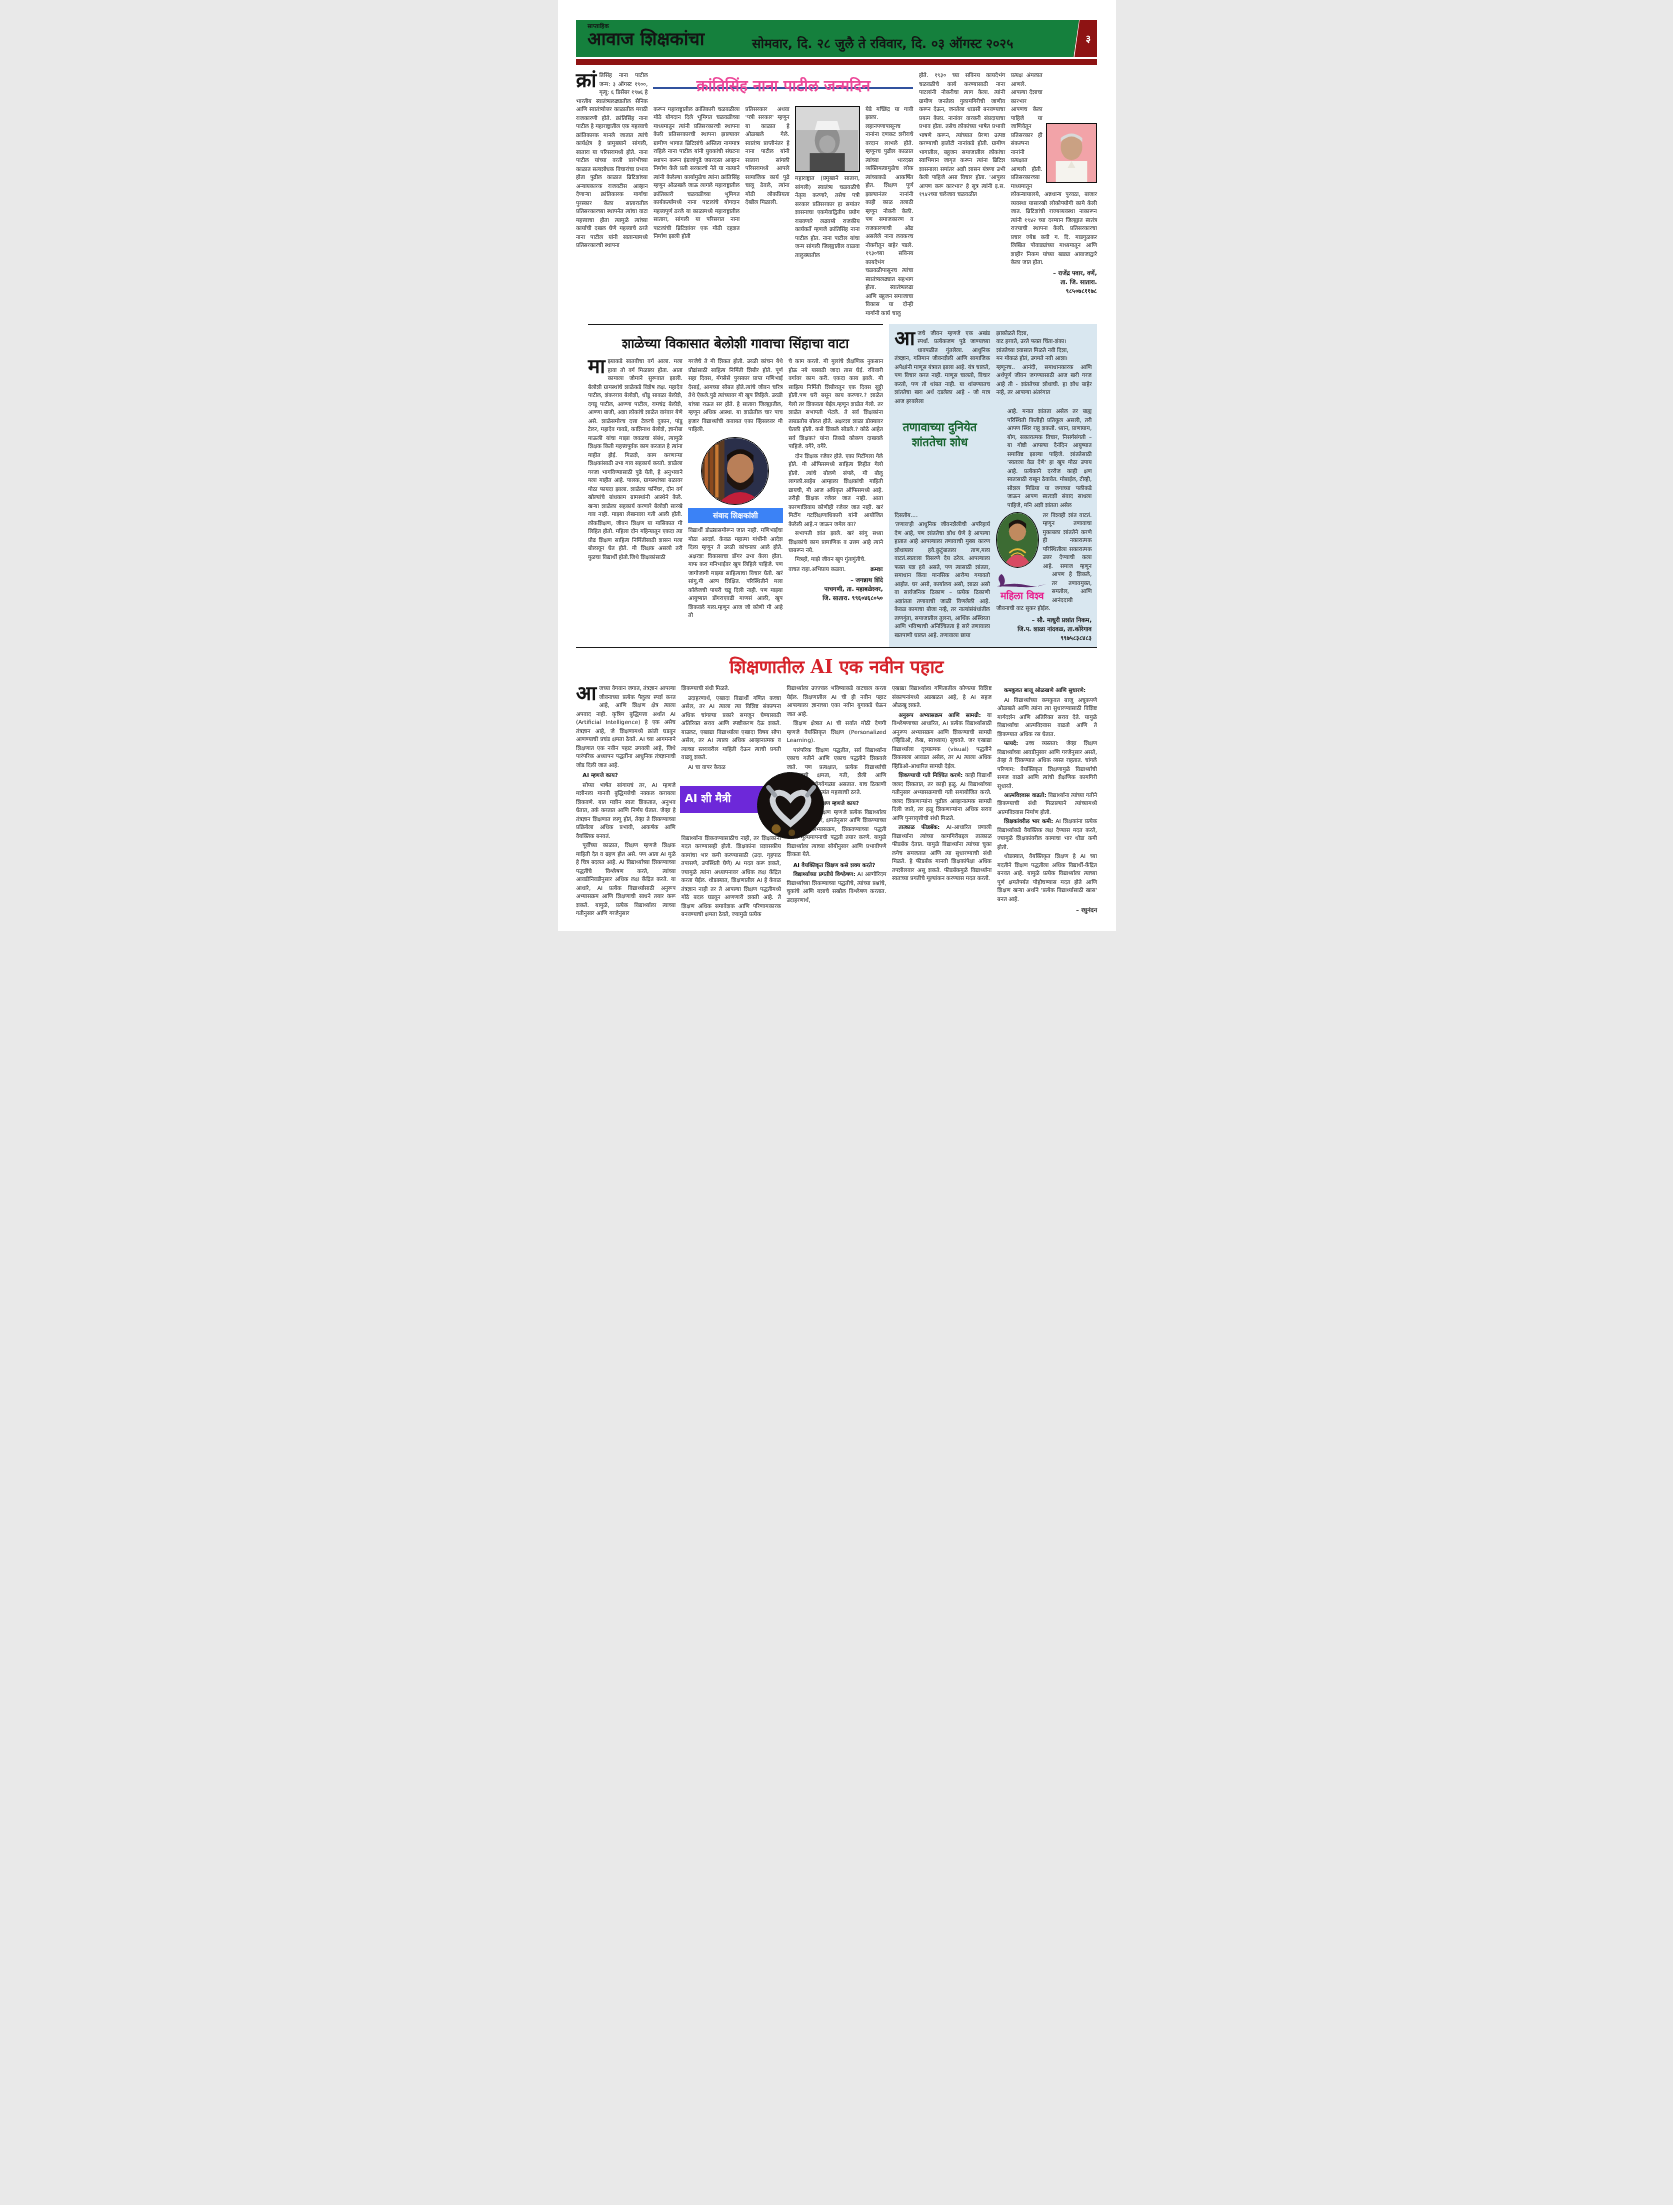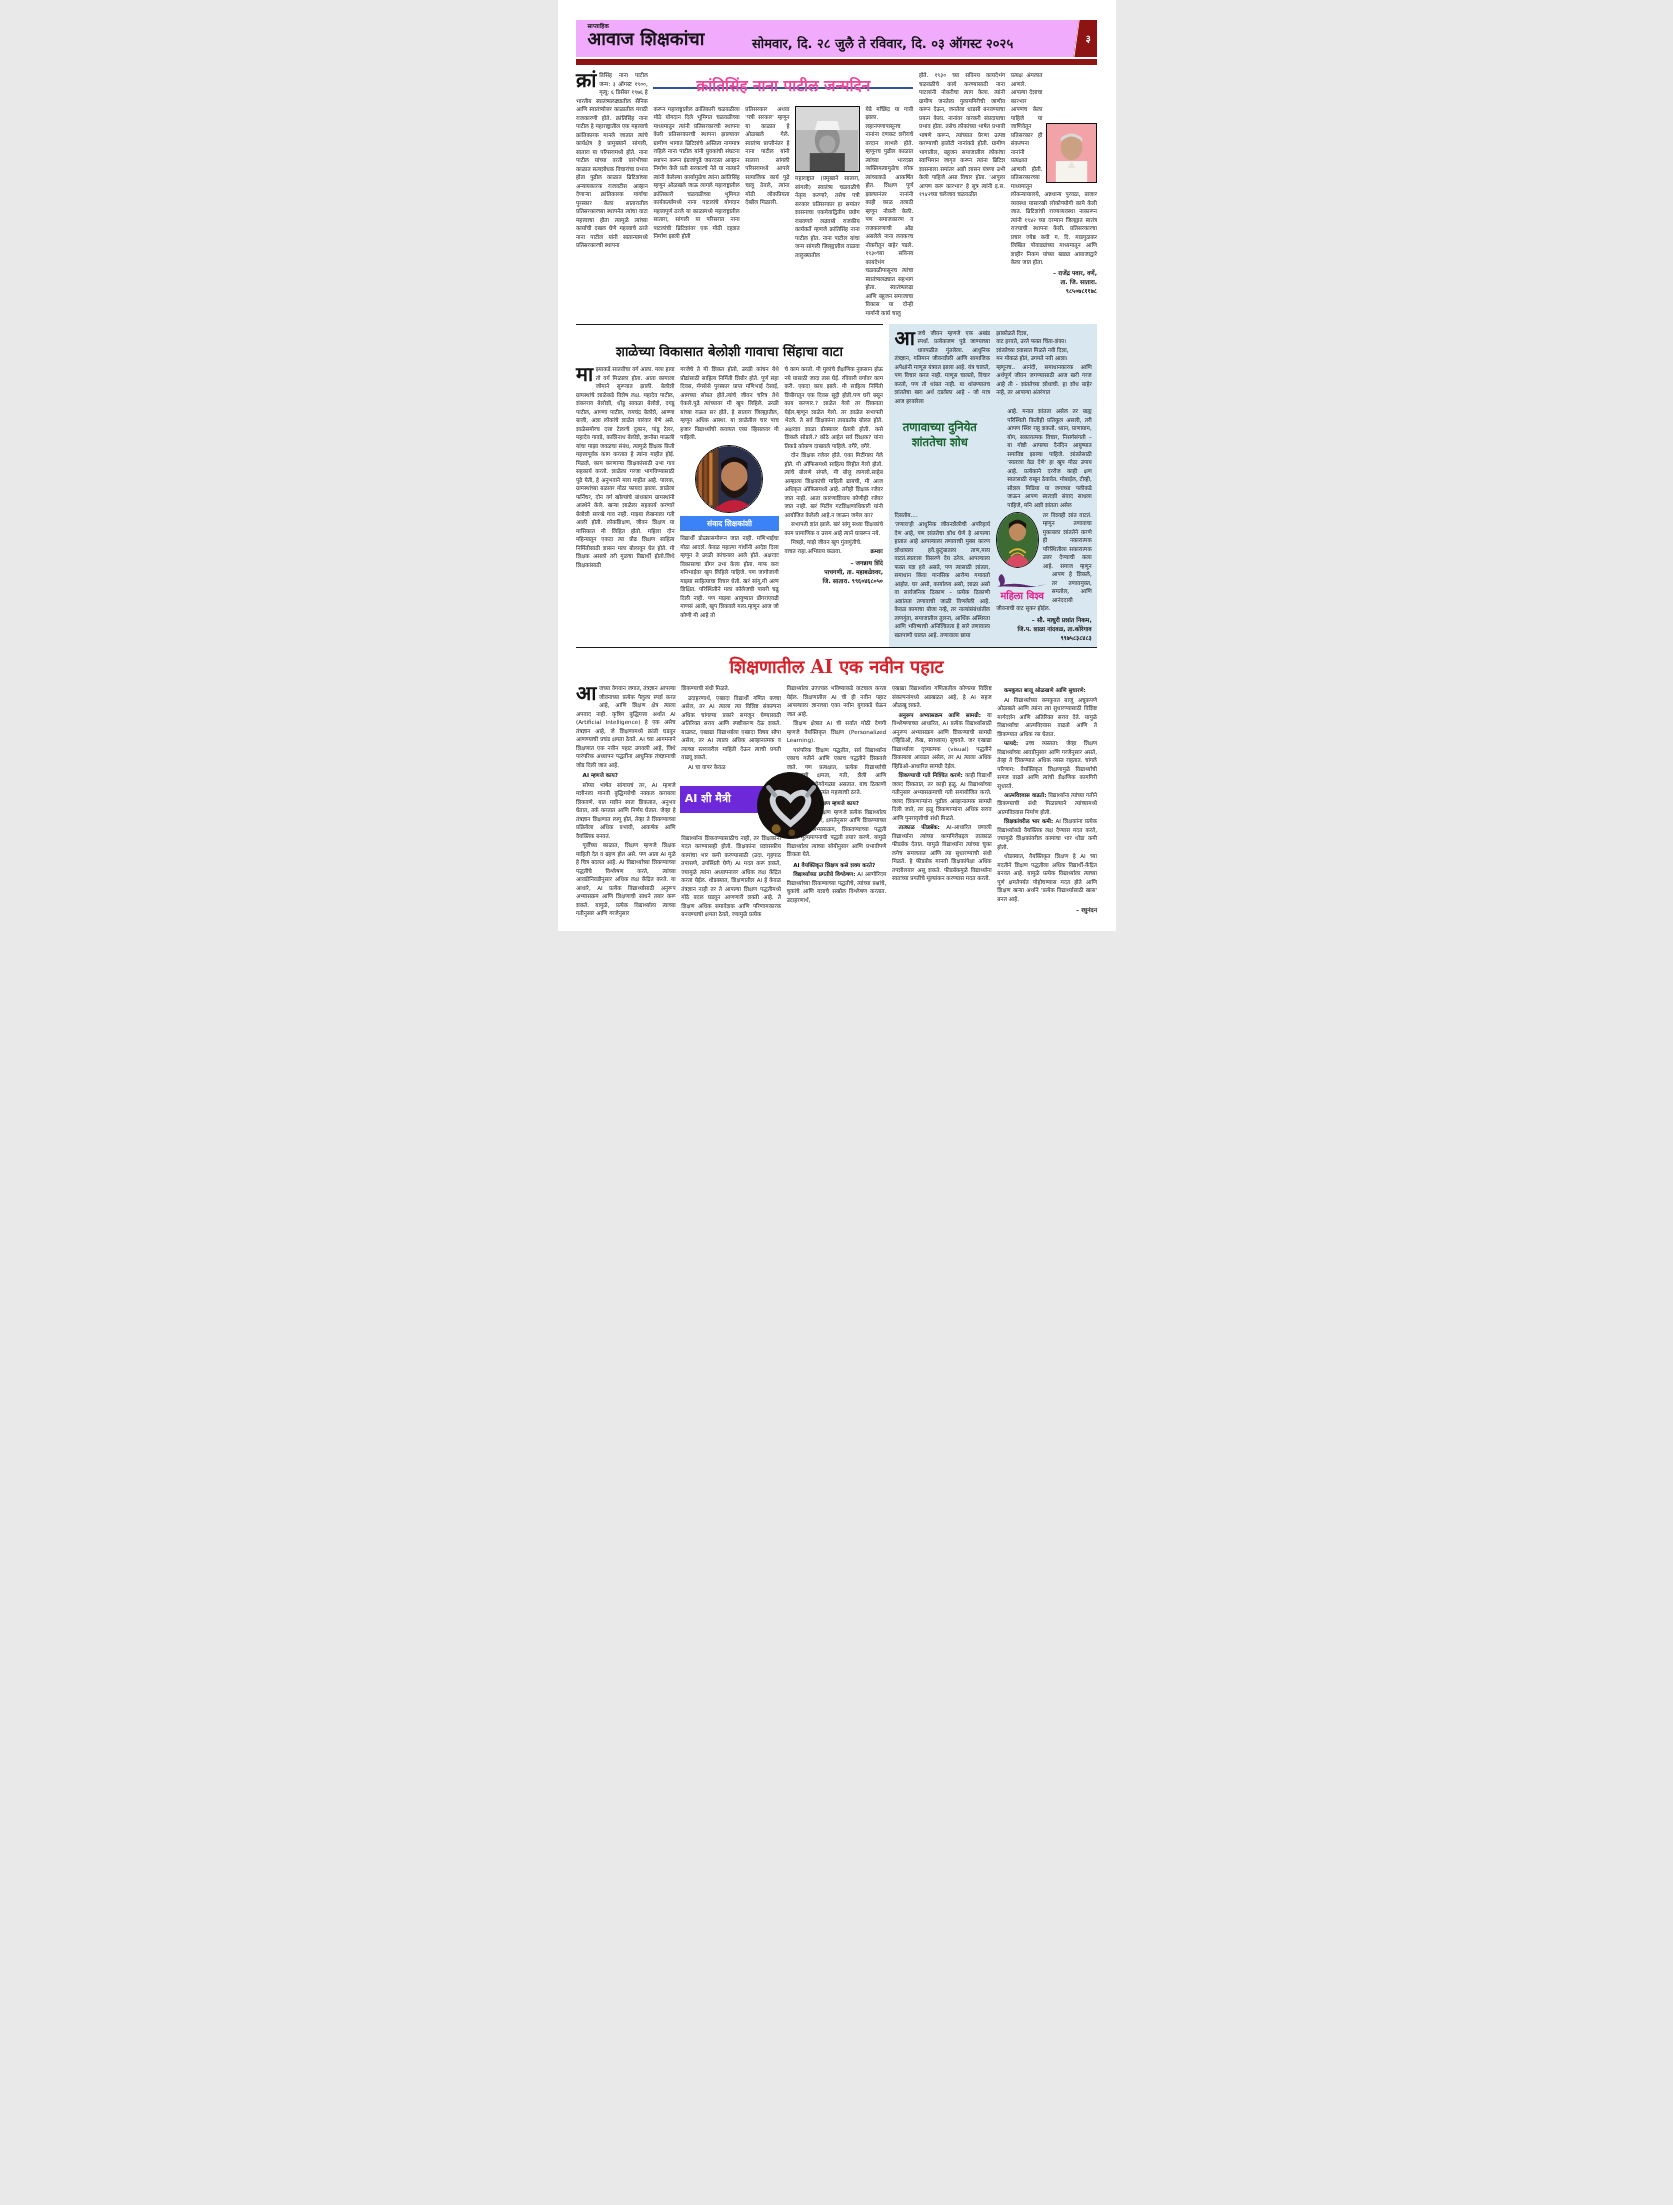--- a/index.html
+++ b/index.html
@@ -1,19 +1,19 @@
 <!DOCTYPE html>
 <html lang="mr" style="font-size:7px"><head>
 <meta charset="utf-8">
 <style>
   html,body{margin:0;padding:0;background:#e9e9e9;}
   .page{width:558px;margin:0 auto;background:#ffffff;padding:20px 18.5px 11.5px 18.5px;box-sizing:border-box;
         font-family:"DejaVu Sans",sans-serif;color:#141414;}
   
-  .masthead{position:relative;background:#f0abfc;height:37px;}
+  .masthead{position:relative;background:#15803d;height:37px;}
   .mast-left{position:absolute;left:11.5px;top:1.8px;}
   .weekly{font-size:5.7px;font-weight:bold;letter-spacing:0.2px;}
   .mast-title{font-size:18px;font-weight:800;line-height:1.02;font-family:"DejaVu Serif",serif;}
   .dateline{position:absolute;left:176px;top:14px;font-weight:bold;font-size:13px;}
   .pageno-box{position:absolute;right:0;top:0;width:25.6px;height:100%;background:#8e1313;
               clip-path:polygon(30% 0,100% 0,100% 100%,8% 100%);}
   .pageno-box::before{content:"";position:absolute;left:4.4px;top:0;bottom:0;width:1.3px;background:#fff;transform:skewX(-8deg);}
   .pageno{position:absolute;right:6.2px;top:11.5px;color:#fff;font-weight:800;font-size:9.7px;}
   .red-bar{height:5.7px;background:#8e1313;margin-top:2.2px;}
   
@@ -30,21 +30,21 @@
   .a1-head .txt{position:relative;z-index:1;color:#ec4899;font-weight:800;font-size:15.4px;font-family:"DejaVu Serif",serif;}
   .a1 .c1{grid-column:1;grid-row:1/3;}
   .a1 .c2{grid-column:2;grid-row:2;} .a1 .c3{grid-column:3;grid-row:2;}
   .a1 .c4{grid-column:4;grid-row:2;} .a1 .c5{grid-column:5;grid-row:2;}
   .a1 .c6{grid-column:6;grid-row:1/3;} .a1 .c7{grid-column:7;grid-row:1/3;}
   .photo-frame{border:1.3px solid #111;display:block;box-sizing:border-box;}
   .nana-photo{width:100%;height:66px;margin:0.9px 0 2.6px 0;}
   .pawar-photo{float:right;width:51px;height:60px;margin:52px 0 2.6px 3.5px;}
   
   .row2{display:grid;grid-template-columns:307px 1fr;column-gap:6.2px;margin-top:7px;}
-  .a2{border-top:0.9px solid #1b1b1b;padding-top:13px;}
+  .a2{border-top:0.9px solid #1b1b1b;padding-top:5px;margin-left:12px;}
   .a2-head{font-size:13.2px;font-weight:800;text-align:center;margin:3.5px 0 5.3px 0;font-family:"DejaVu Serif",serif;}
   .a2-cols{display:grid;grid-template-columns:1fr 1fr 1fr;column-gap:5.7px;}
   .circle-photo{display:block;width:66px;height:66px;border-radius:50%;border:1.3px solid #111;margin:3.5px auto 2.6px auto;overflow:hidden;}
   .red-banner{background:#3b82f6;color:#fff;font-weight:800;text-align:center;font-size:7.5px;padding:1.8px 0;margin:1.8px 0 3.5px 0;}
   .kramasha{float:right;font-weight:bold;}
   
   .a3{background:#d9e7f0;padding:4.4px 5.3px 5.3px 5.3px;box-sizing:border-box;}
   .a3-intro{display:grid;grid-template-columns:1fr 1fr;column-gap:6.2px;}
   .a3-mid{display:grid;grid-template-columns:46% 1fr;column-gap:22px;margin-top:1.8px;}
   .a3-head{color:#17642f;font-weight:800;font-size:11.5px;line-height:1.3;text-align:center;padding-top:13.2px;font-family:"DejaVu Serif",serif;}

